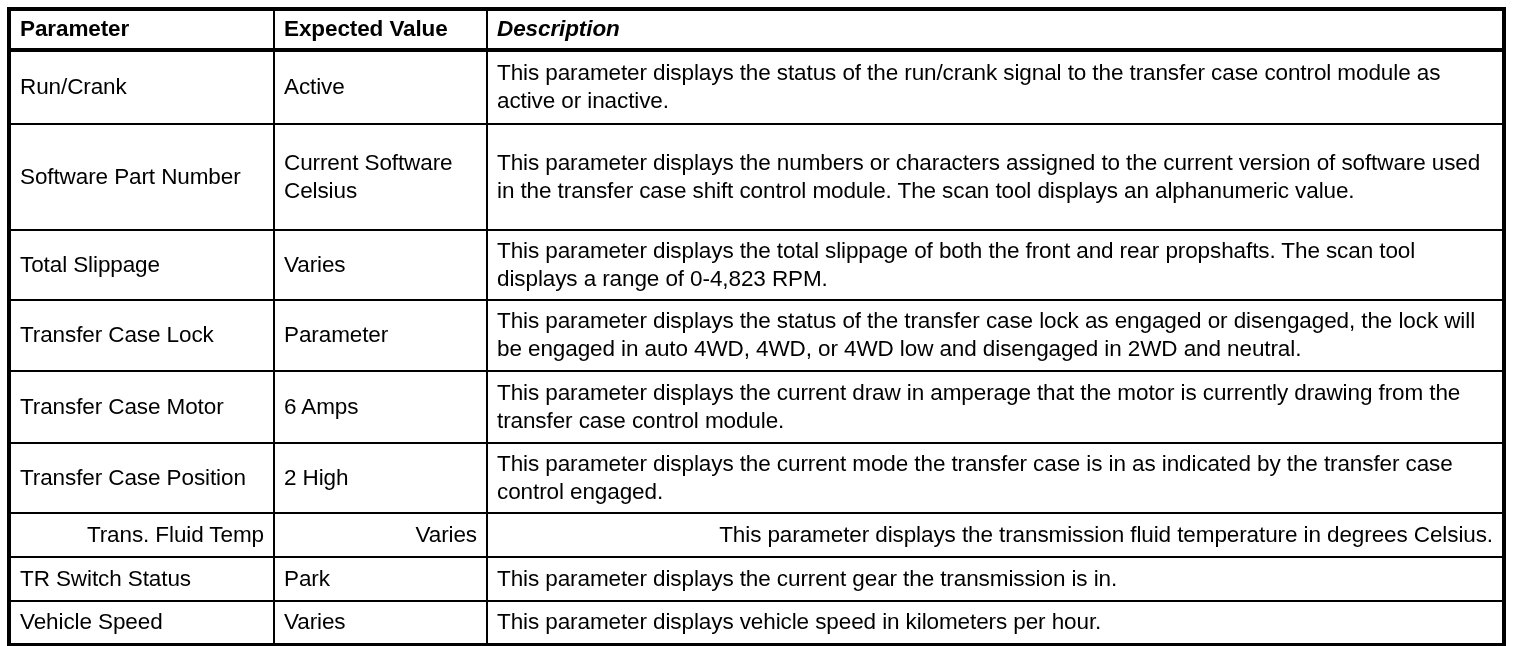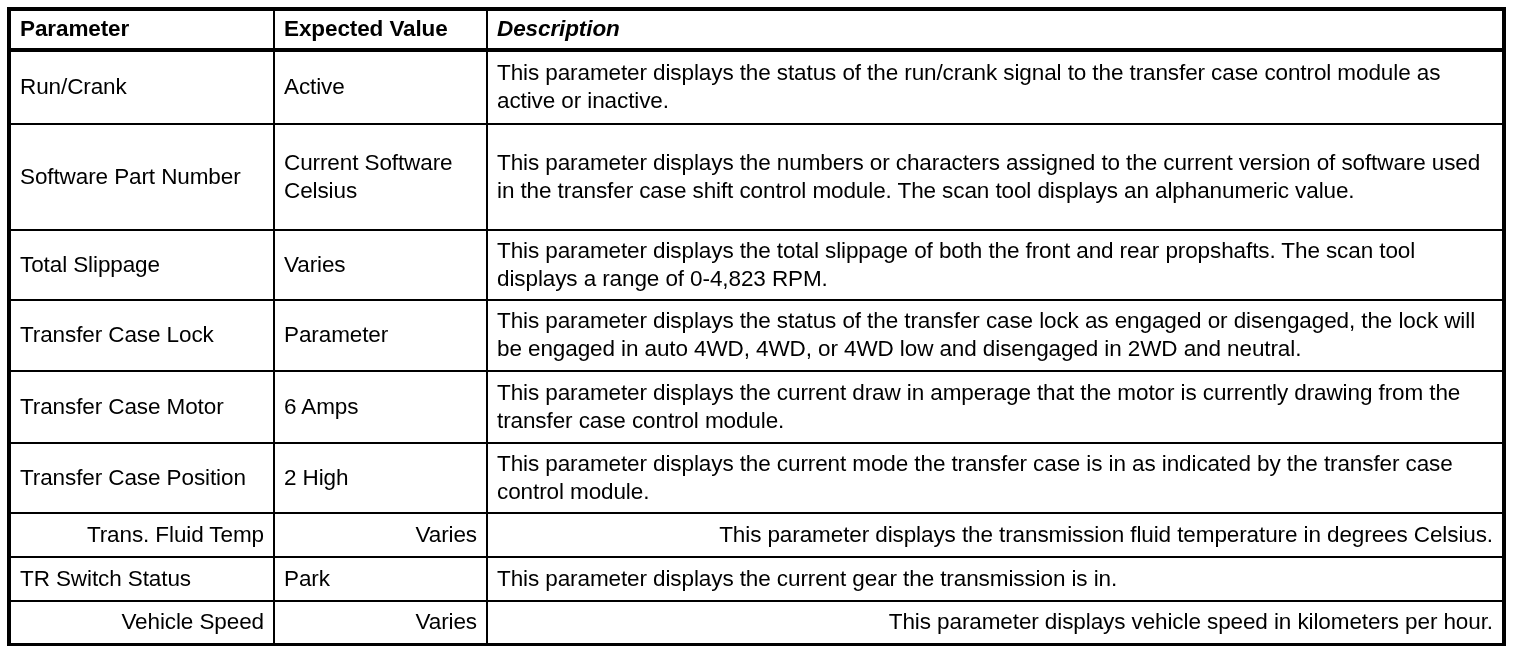--- a/index.html
+++ b/index.html
@@ -68,21 +68,21 @@
 
   
   tr.r0 td { height: 74px; }
   tr.r1 td { height: 106px; }
   tr.r2 td { height: 70px; }
   tr.r3 td { height: 71px; }
   tr.r4 td { height: 72px; }
   tr.r5 td { height: 70px; }
   tr.r6 td { height: 44px; text-align: right; }
   tr.r7 td { height: 44px; }
-  tr.r8 td { height: 44px; text-align: right; }
+  tr.r8 td { height: 44px; }
 </style>
 </head>
 <body>
 
 <div class="page">
 
   <table class="param-table">
     <colgroup>
       <col class="c1">
       <col class="c2">
@@ -117,21 +117,21 @@
         <td class="cell-desc">This parameter displays the status of the transfer case lock as engaged or disengaged, the lock will be engaged in auto 4WD, 4WD, or 4WD low and disengaged in 2WD and neutral.</td>
       </tr>
       <tr class="r4">
         <td class="cell-param">Transfer Case Motor</td>
         <td class="cell-value">6 Amps</td>
         <td class="cell-desc">This parameter displays the current draw in amperage that the motor is currently drawing from the transfer case control module.</td>
       </tr>
       <tr class="r5">
         <td class="cell-param">Transfer Case Position</td>
         <td class="cell-value">2 High</td>
-        <td class="cell-desc">This parameter displays the current mode the transfer case is in as indicated by the transfer case control module.</td>
+        <td class="cell-desc">This parameter displays the current mode the transfer case is in as indicated by the transfer case control engaged.</td>
       </tr>
       <tr class="r6">
         <td class="cell-param">Trans. Fluid Temp</td>
         <td class="cell-value">Varies</td>
         <td class="cell-desc">This parameter displays the transmission fluid temperature in degrees Celsius.</td>
       </tr>
       <tr class="r7">
         <td class="cell-param">TR Switch Status</td>
         <td class="cell-value">Park</td>
         <td class="cell-desc">This parameter displays the current gear the transmission is in.</td>

